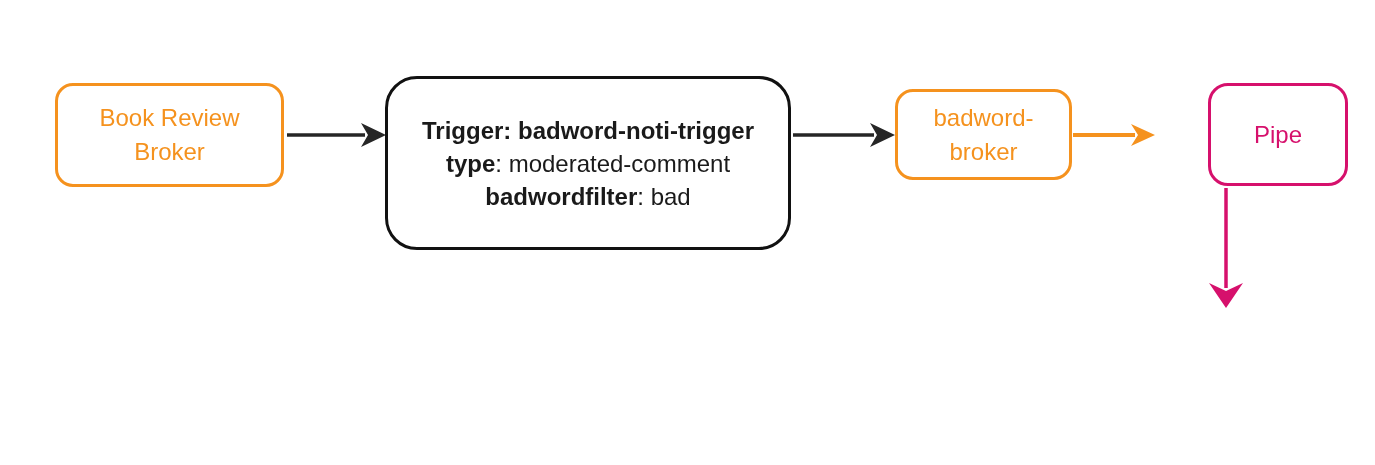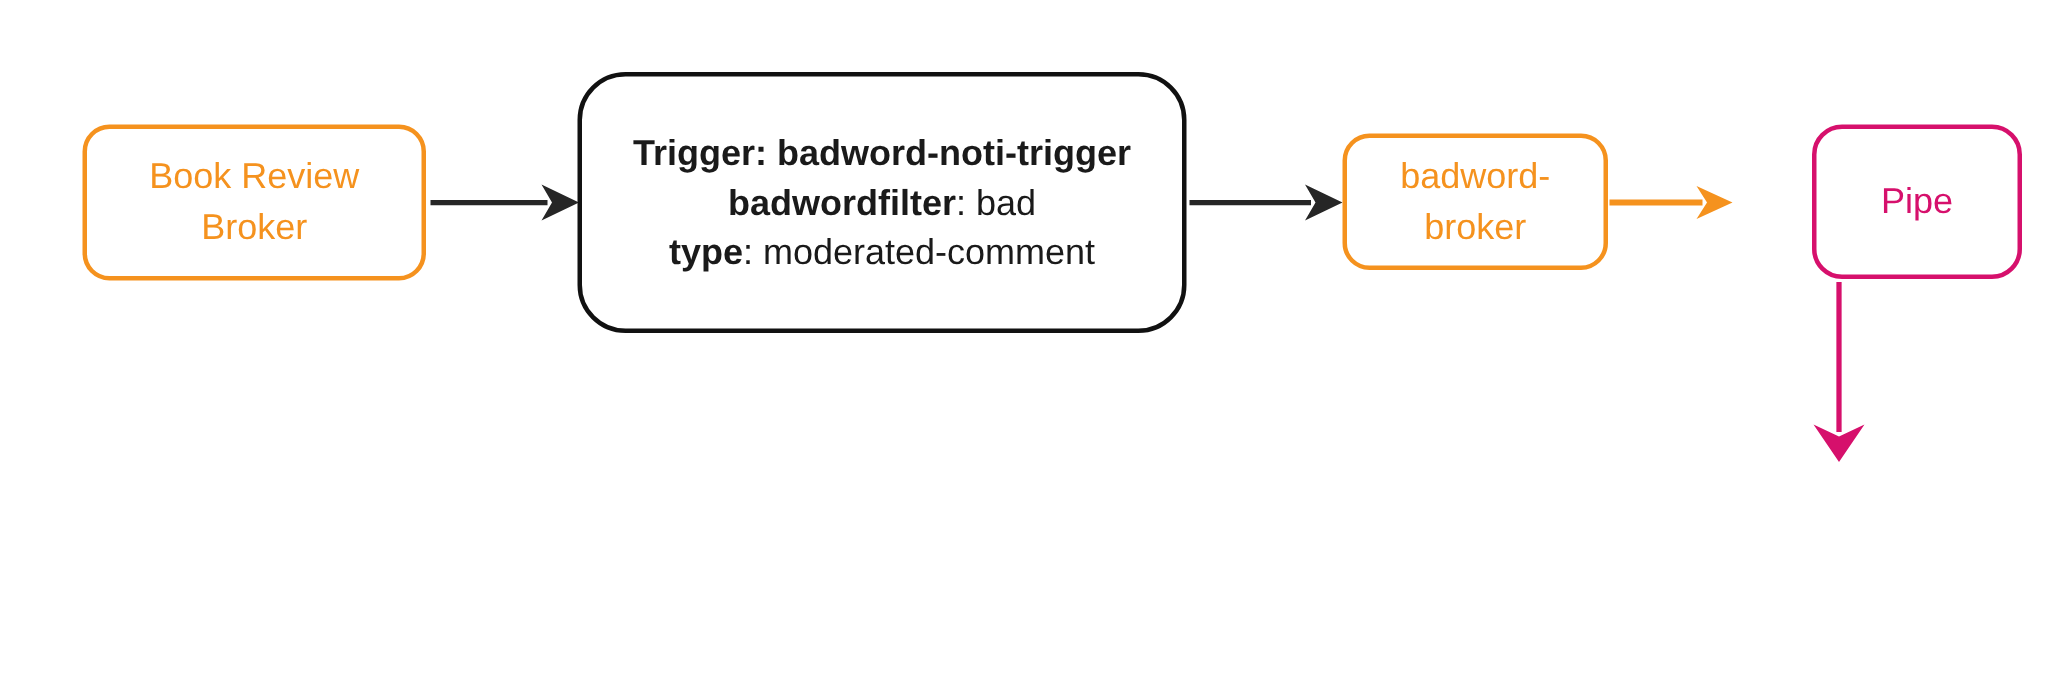--- a/index.html
+++ b/index.html
@@ -34,20 +34,21 @@
   }
   .node-pink {
     border: 3.5px solid var(--pink, #D6106C);
     color: var(--pink, #D6106C);
     border-radius: 20px;
   }
   .node-black {
     border: 3.5px solid var(--black, #111111);
     color: var(--ink, #1A1A1A);
     border-radius: 32px;
+    margin-top: 28px;
   }
   #node-book-review-broker { left: 55px;   top: 83px;  width: 229px; height: 104px; padding: 0 20px; }
   #node-trigger            { left: 385px;  top: 48px;  width: 406px; height: 174px; line-height: 33px; }
   #node-badword-broker     { left: 895px;  top: 89px;  width: 177px; height: 91px;  padding: 16px 12px; }
   #node-pipe               { left: 1208px; top: 83px;  width: 140px; height: 103px; }
   #node-slack-sink         { left: 1115px; top: 311px; width: 218px; height: 100px; }
   .bold { font-weight: bold; }
   .edge { position: absolute; display: block; }
   .edge-black  { color: var(--arrow, #262626); }
   .edge-orange { color: var(--orange, #F5921E); }
@@ -62,22 +63,22 @@
     <span>Book Review Broker</span>
   </div>
 
   <svg class="edge edge-black" style="left:284px; top:120px;" width="104" height="30" viewBox="0 0 104 30">
     <line x1="3" y1="15" x2="81" y2="15" stroke="currentColor" stroke-width="3.5"></line>
     <polygon points="77,3 102,15 77,27 84,15" fill="currentColor"></polygon>
   </svg>
 
   <div class="node node-black" id="node-trigger">
     <div><span class="bold">Trigger: badword-noti-trigger</span></div>
+    <div><span class="bold">type</span><span>: moderated-comment</span></div>
     <div><span class="bold">badwordfilter</span><span>: bad</span></div>
-    <div><span class="bold">type</span><span>: moderated-comment</span></div>
   </div>
 
   <svg class="edge edge-black" style="left:790px; top:120px;" width="107" height="30" viewBox="0 0 107 30">
     <line x1="3" y1="15" x2="84" y2="15" stroke="currentColor" stroke-width="3.5"></line>
     <polygon points="80,3 105,15 80,27 87,15" fill="currentColor"></polygon>
   </svg>
 
   <div class="node node-orange" id="node-badword-broker">
     <span>badword-broker</span>
   </div>

